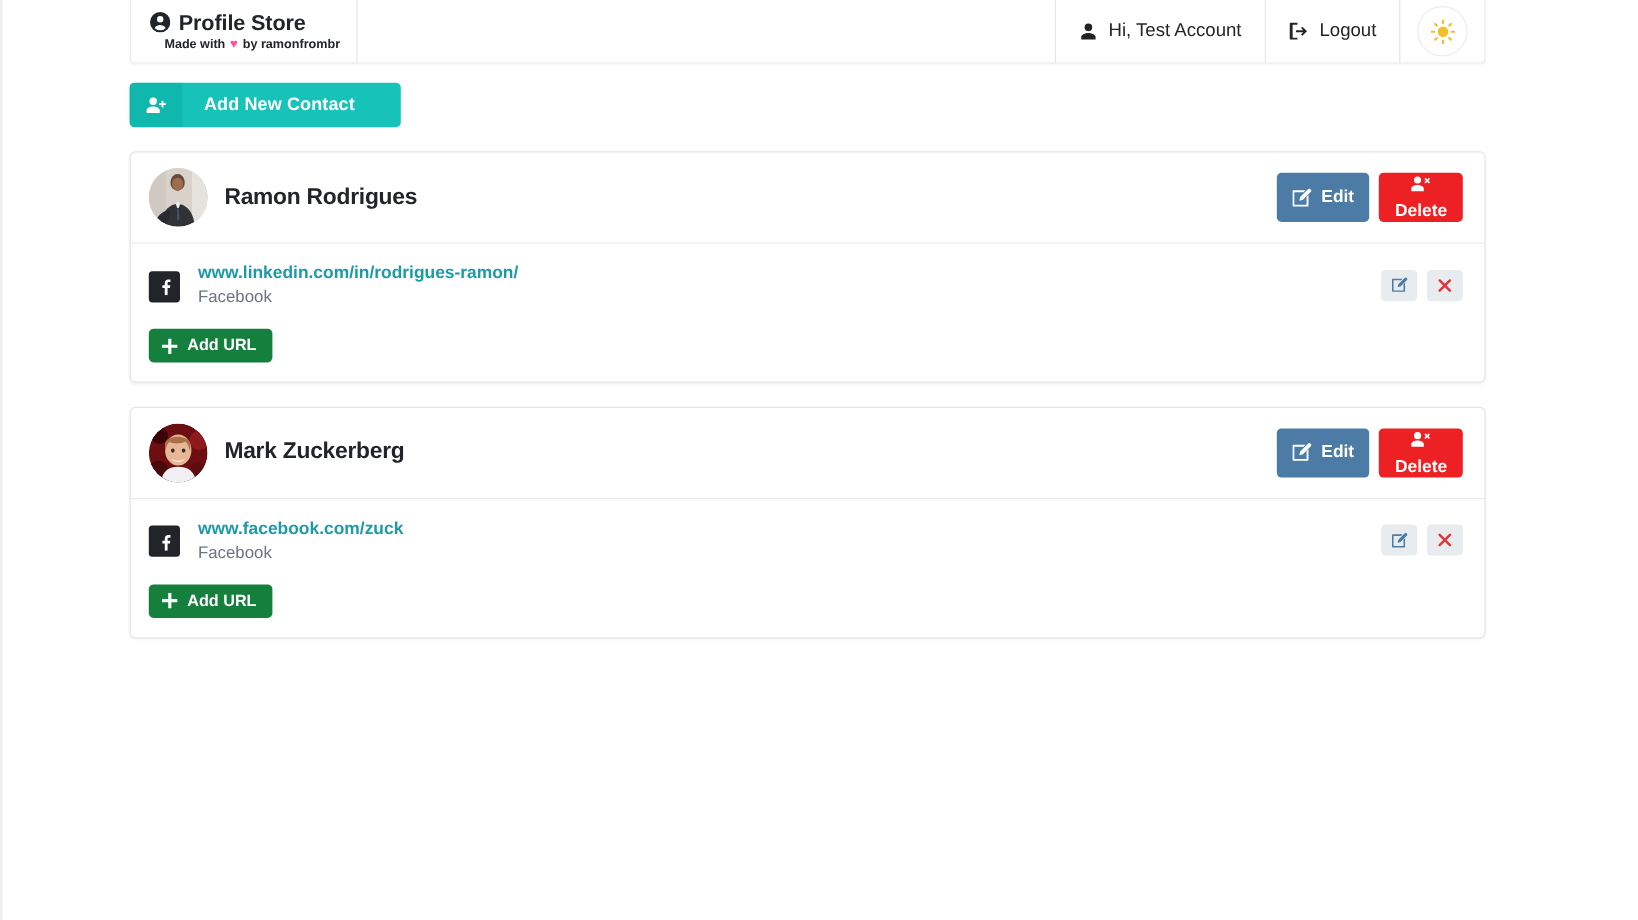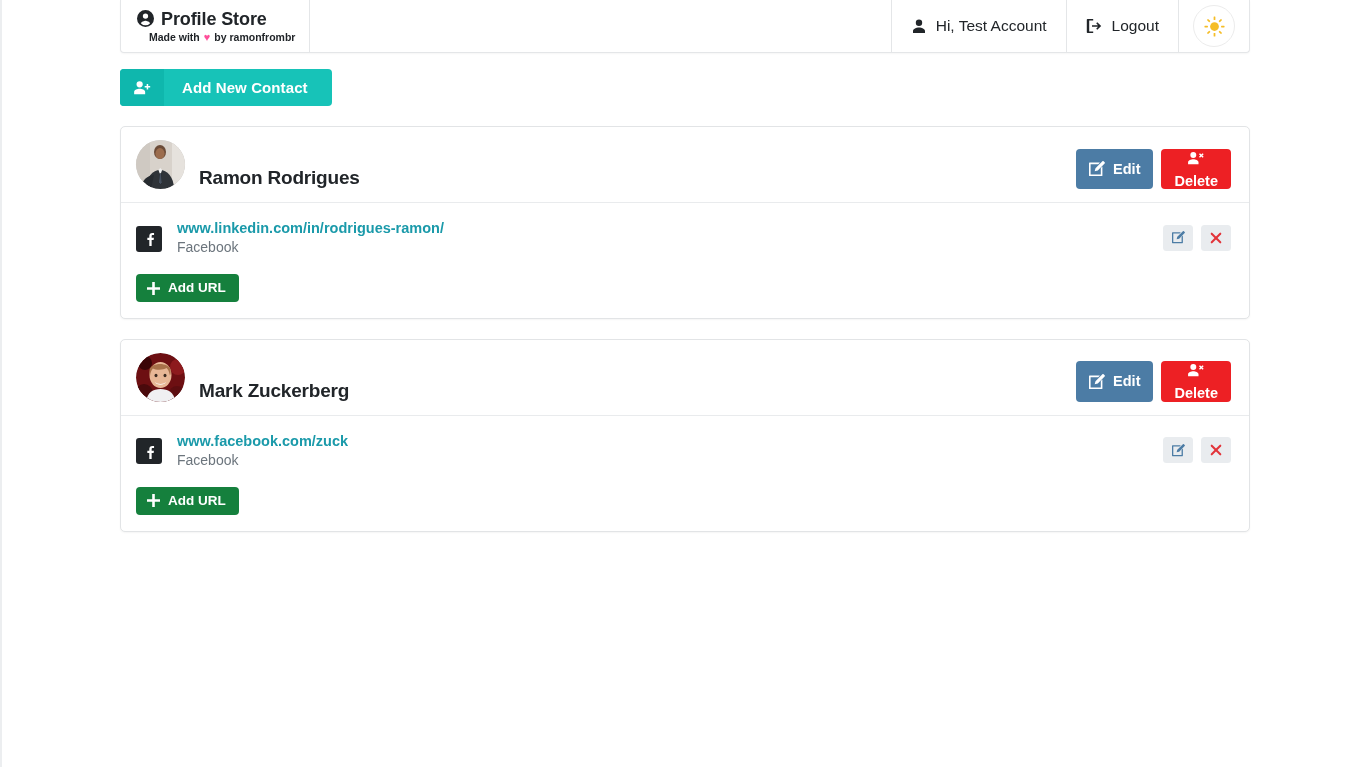--- a/index.html
+++ b/index.html
@@ -19,21 +19,21 @@
 
   
   .page {
     position: relative;
     width: 1365px;
     height: 767px;
     background: #fff;
   }
   .container {
     position: absolute;
-    left: 118px;
+    left: 106px;
     top: 0;
     width: 1130px;
   }
 
   
   .navbar {
     display: flex;
     align-items: stretch;
     height: 53px;
     background: #ffffff;
@@ -146,38 +146,38 @@
   .add-contact .ac-icon {
     width: 44px;
     background: #0fb7ad;
     display: flex;
     align-items: center;
     justify-content: center;
   }
   .add-contact .ac-label {
     display: flex;
     align-items: center;
-    padding: 0 24px 0 18px;
+    padding: 0 38px 0 18px;
     color: #fff;
     font-size: 15px;
     font-weight: 700;
     letter-spacing: .1px;
   }
 
   
   .card {
     margin-top: 20px;
     background: #fff;
     border: 1px solid #e2e4e6;
     border-radius: 5px;
     box-shadow: 0 1px 2px rgba(0,0,0,.045);
   }
   .card-head {
     display: flex;
-    align-items: flex-end;
+    align-items: center;
     padding: 13px 18px 13px 15px;
     border-bottom: 1px solid #e9ebed;
     min-height: 73px;
   }
   .avatar {
     width: 49px; height: 49px;
     border-radius: 50%;
     flex: 0 0 49px;
     overflow: hidden;
     background: #cfcfcf;

